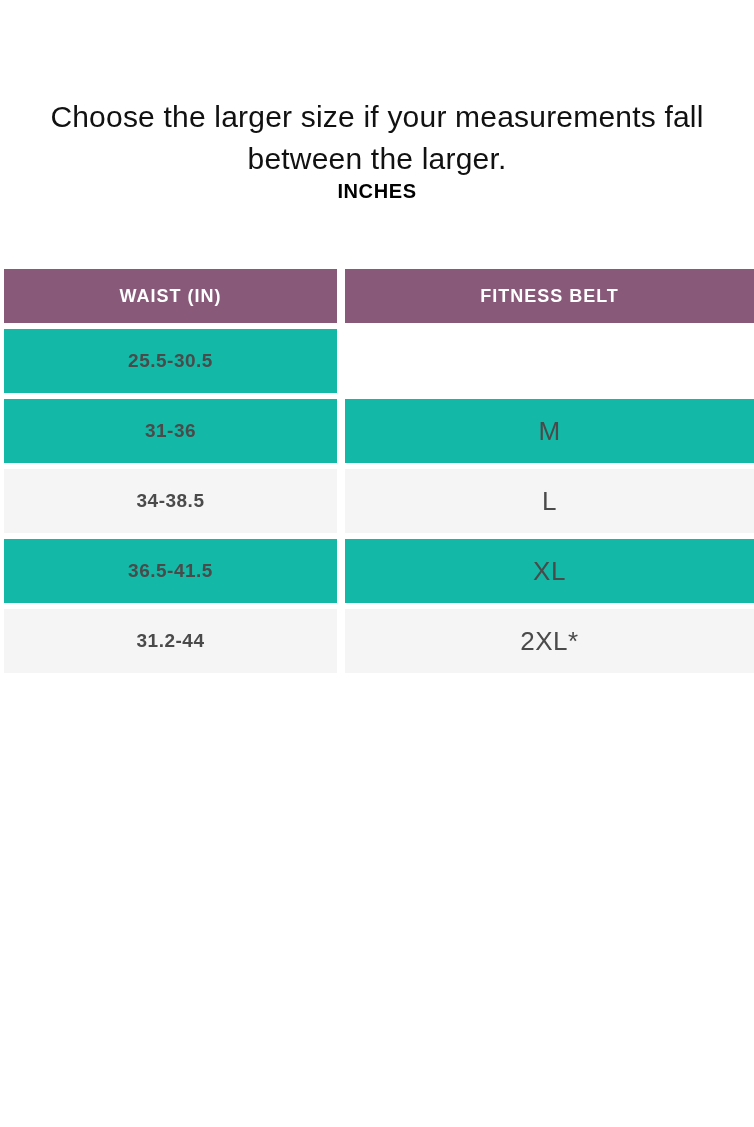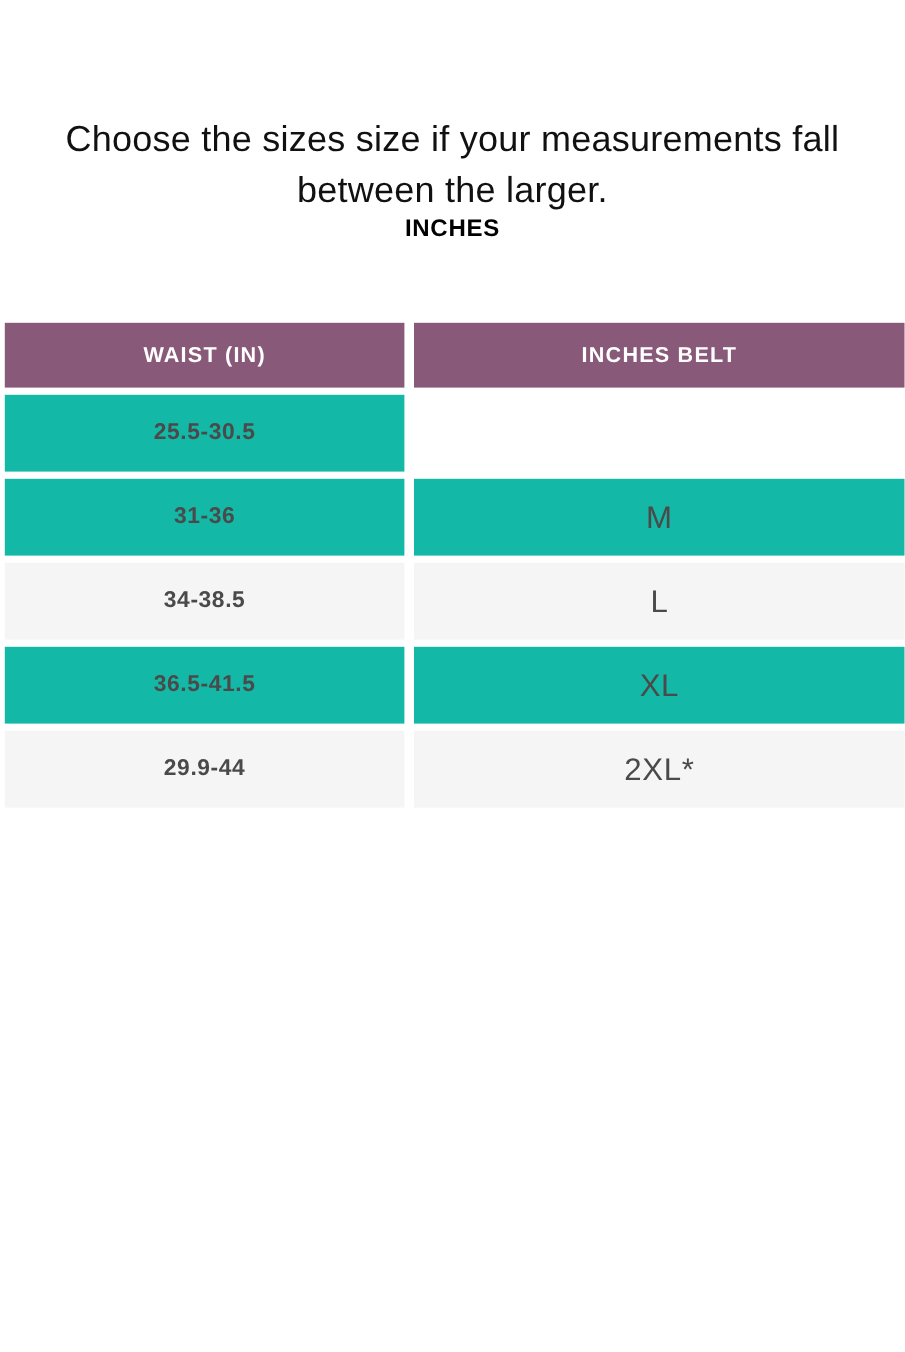--- a/index.html
+++ b/index.html
@@ -77,30 +77,30 @@
     font-weight: 400;
     letter-spacing: 0.5px;
   }
 </style>
 </head>
 <body>
 
 <div class="page">
 
   <div class="page-title">
-    <div class="title-line">Choose the sizes size if your measurements fall</div>
+    <div class="title-line">Choose the larger size if your measurements fall</div>
     <div class="title-line">between the larger.</div>
   </div>
 
   <div class="units-label">INCHES</div>
 
   <div class="size-table">
     <div class="trow header-row">
       <div class="cell col-waist">WAIST (IN)</div>
-      <div class="cell col-size">INCHES BELT</div>
+      <div class="cell col-size">FITNESS BELT</div>
     </div>
     <div id="table-body">
   <div class="trow data-row">
     <div class="cell col-waist waist-cell">25.5-30.5</div>
   </div>
 
 
   <div class="trow data-row">
     <div class="cell col-waist waist-cell">31-36</div>
     <div class="cell col-size size-cell">M</div>
@@ -110,19 +110,19 @@
     <div class="cell col-waist waist-cell">34-38.5</div>
     <div class="cell col-size size-cell">L</div>
   </div>
 
   <div class="trow data-row">
     <div class="cell col-waist waist-cell">36.5-41.5</div>
     <div class="cell col-size size-cell">XL</div>
   </div>
 
   <div class="trow data-row alt">
-    <div class="cell col-waist waist-cell">29.9-44</div>
+    <div class="cell col-waist waist-cell">31.2-44</div>
     <div class="cell col-size size-cell">2XL*</div>
   </div>
 </div>
   </div>
 
 </div>
 
 </body></html>

